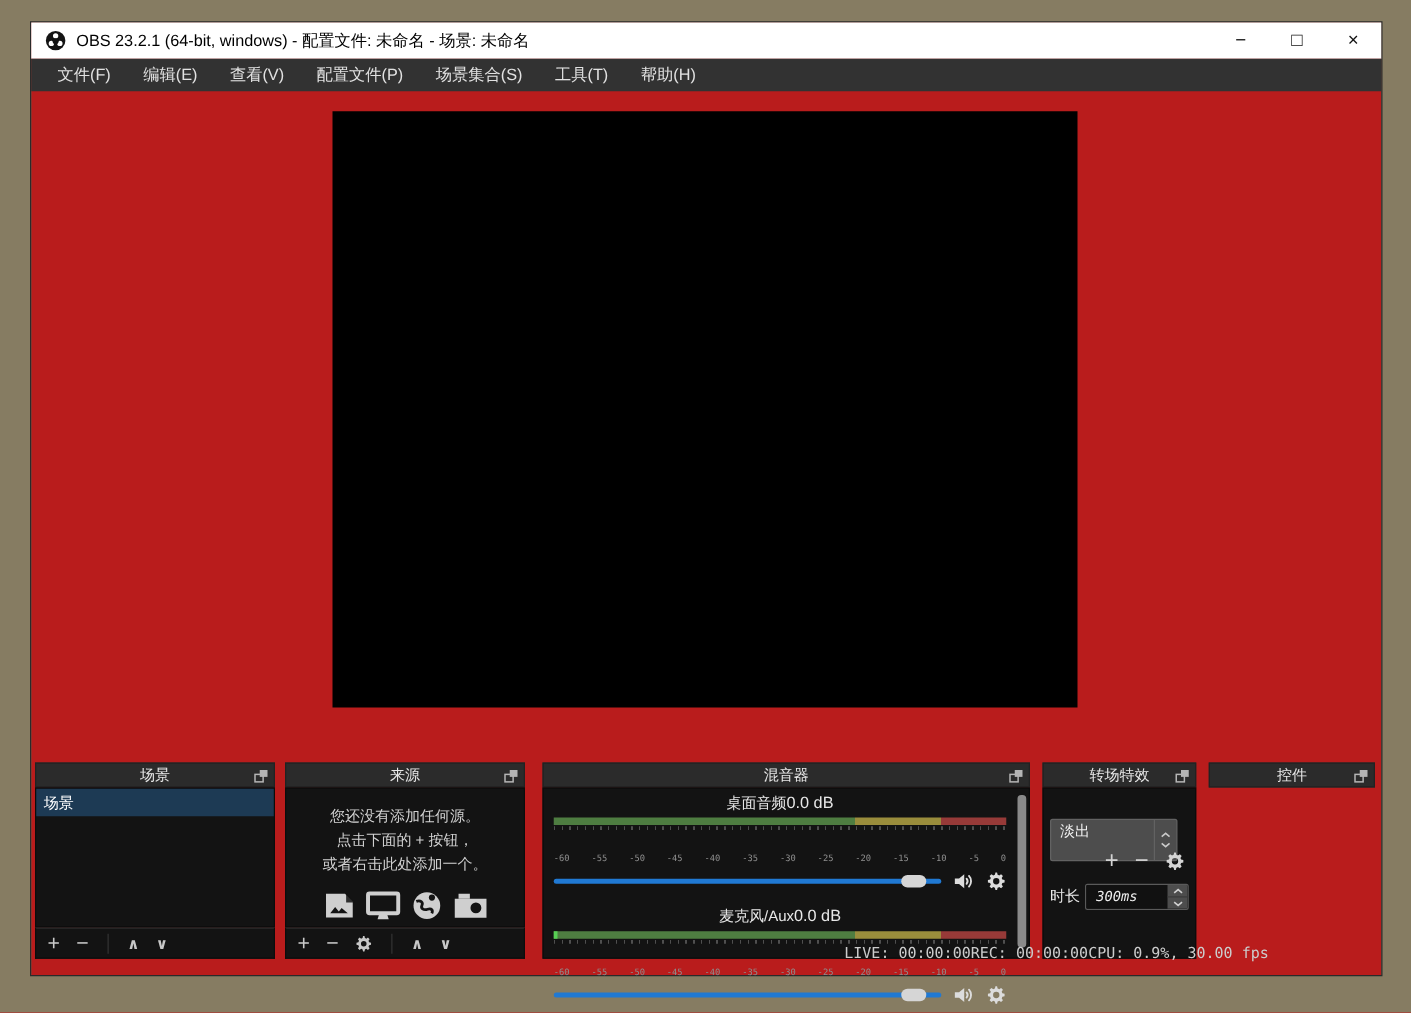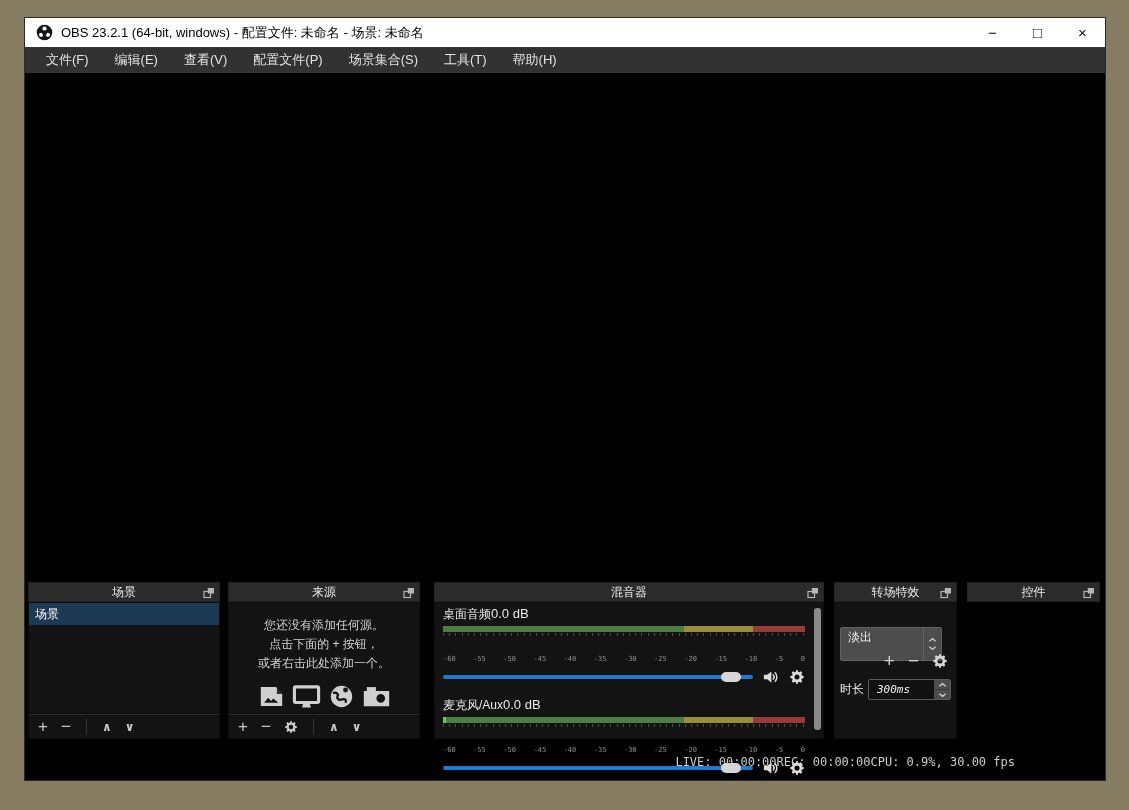--- a/index.html
+++ b/index.html
@@ -4,35 +4,35 @@
 <style>
   html,body{margin:0;padding:0;}
   body{
     width:1129px;height:810px;position:relative;overflow:hidden;
     background:#867c62;
     font-family:"Liberation Sans","DejaVu Sans",sans-serif;
     -webkit-font-smoothing:antialiased;
   }
   #window{
     position:absolute;left:25px;top:18px;width:1080px;height:762px;
-    background:#000000;outline:1px solid #2a2a2a;
+    background:#b91c1c;outline:1px solid #2a2a2a;
   }
   
   .titlebar{position:absolute;left:0;top:0;right:0;height:29px;background:#ffffff;display:flex;align-items:center;}
   .titlebar .logo{margin-left:11px;width:17px;height:17px;flex:0 0 auto;}
   .titlebar .title{margin-left:8px;font-size:13px;color:#000;white-space:nowrap;}
   .winbtns{margin-left:auto;display:flex;height:100%;}
   .winbtn{width:45px;height:100%;display:flex;align-items:center;justify-content:center;font-size:15px;color:#111;cursor:default;}
   
   .menubar{position:absolute;left:0;top:29px;right:0;height:26px;background:#323232;display:flex;align-items:center;padding-left:8px;}
   .menu-item{padding:0 13px;font-size:13px;color:#e2e2e2;line-height:26px;white-space:nowrap;}
   
   .preview-canvas{position:absolute;left:241px;top:71px;width:596px;height:477px;background:#000;}
   
-  .panel{position:absolute;top:564px;height:157px;}
+  .panel{position:absolute;top:592px;height:157px;}
   .panel-header{position:relative;height:20px;background:#2b2b2b;color:#e8e8e8;font-size:12px;
     display:flex;align-items:center;justify-content:center;border:1px solid #222;box-sizing:border-box;}
   .float-btn{position:absolute;right:4px;top:4px;width:12px;height:12px;color:#b5b5b5;}
   .panel-body{position:absolute;top:20px;left:0;right:0;bottom:25px;background:#131313;border:1px solid #0c0c0c;box-sizing:border-box;}
   .panel-body.full{bottom:0;}
   .panel-toolbar{position:absolute;left:0;right:0;bottom:0;height:25px;background:#131313;border:1px solid #0c0c0c;border-top:1px solid #2c2c2c;
     box-sizing:border-box;display:flex;align-items:center;padding:0 9px;gap:13px;color:#c8c8c8;}
   .tb-glyph{font-size:17px;line-height:1;cursor:default;}
   .tb-chev{font-size:12px;font-weight:bold;cursor:default;}
   .tb-sep{width:1px;height:16px;background:#333;margin:0 2px;}
@@ -42,21 +42,21 @@
   .scene-item{height:22px;line-height:22px;padding-left:6px;font-size:12px;color:#fff;}
   .scene-item.selected{background:#1d3a54;}
   
   #sources{left:203px;width:192px;}
   .empty-text{text-align:center;color:#d2d2d2;font-size:12px;line-height:19px;padding-top:13px;}
   .src-icons{display:flex;justify-content:center;align-items:center;gap:7px;margin-top:9px;color:#cfcfcf;}
   
   #mixer{left:409px;width:390px;}
   .mix-ch{padding:3px 18px 0 8px;}
   .mix-ch + .mix-ch{margin-top:8px;}
-  .mix-head{display:flex;justify-content:flex-start;font-size:12px;color:#e8e8e8;}
+  .mix-head{display:flex;justify-content:center;font-size:12px;color:#e8e8e8;}
   .mix-db{font-family:Liberation Sans, sans-serif;font-size:13px;}
   .meter{height:6px;margin-top:3px;position:relative;
     background:linear-gradient(90deg,#4e7d41 0 66.5%,#9a8d3c 66.5% 85.5%,#973a38 85.5% 100%);}
   .meter.mic::before{content:'';position:absolute;left:0;top:0;width:3px;height:100%;background:#57d054;}
   .tickmarks{height:3px;margin-top:1px;background:repeating-linear-gradient(90deg,#4f4f4f 0 1px,transparent 1px 6.2px);}
   .ticks{display:flex;justify-content:space-between;font-size:7px;color:#8f8f8f;font-family:"DejaVu Sans Mono",monospace;margin-top:19px;}
   .sliderrow{display:flex;align-items:center;gap:9px;height:18px;margin-top:5px;color:#dcdcdc;}
   .vslider{flex:1;height:4px;background:#2079d3;border-radius:2px;position:relative;}
   .vhandle{position:absolute;left:93%;top:-3px;width:20px;height:10px;background:#d6d6d6;border-radius:5px;transform:translateX(-50%);}
   .mix-scroll{position:absolute;right:2px;top:5px;bottom:8px;width:7px;background:#8a8a8a;border-radius:3px;}

